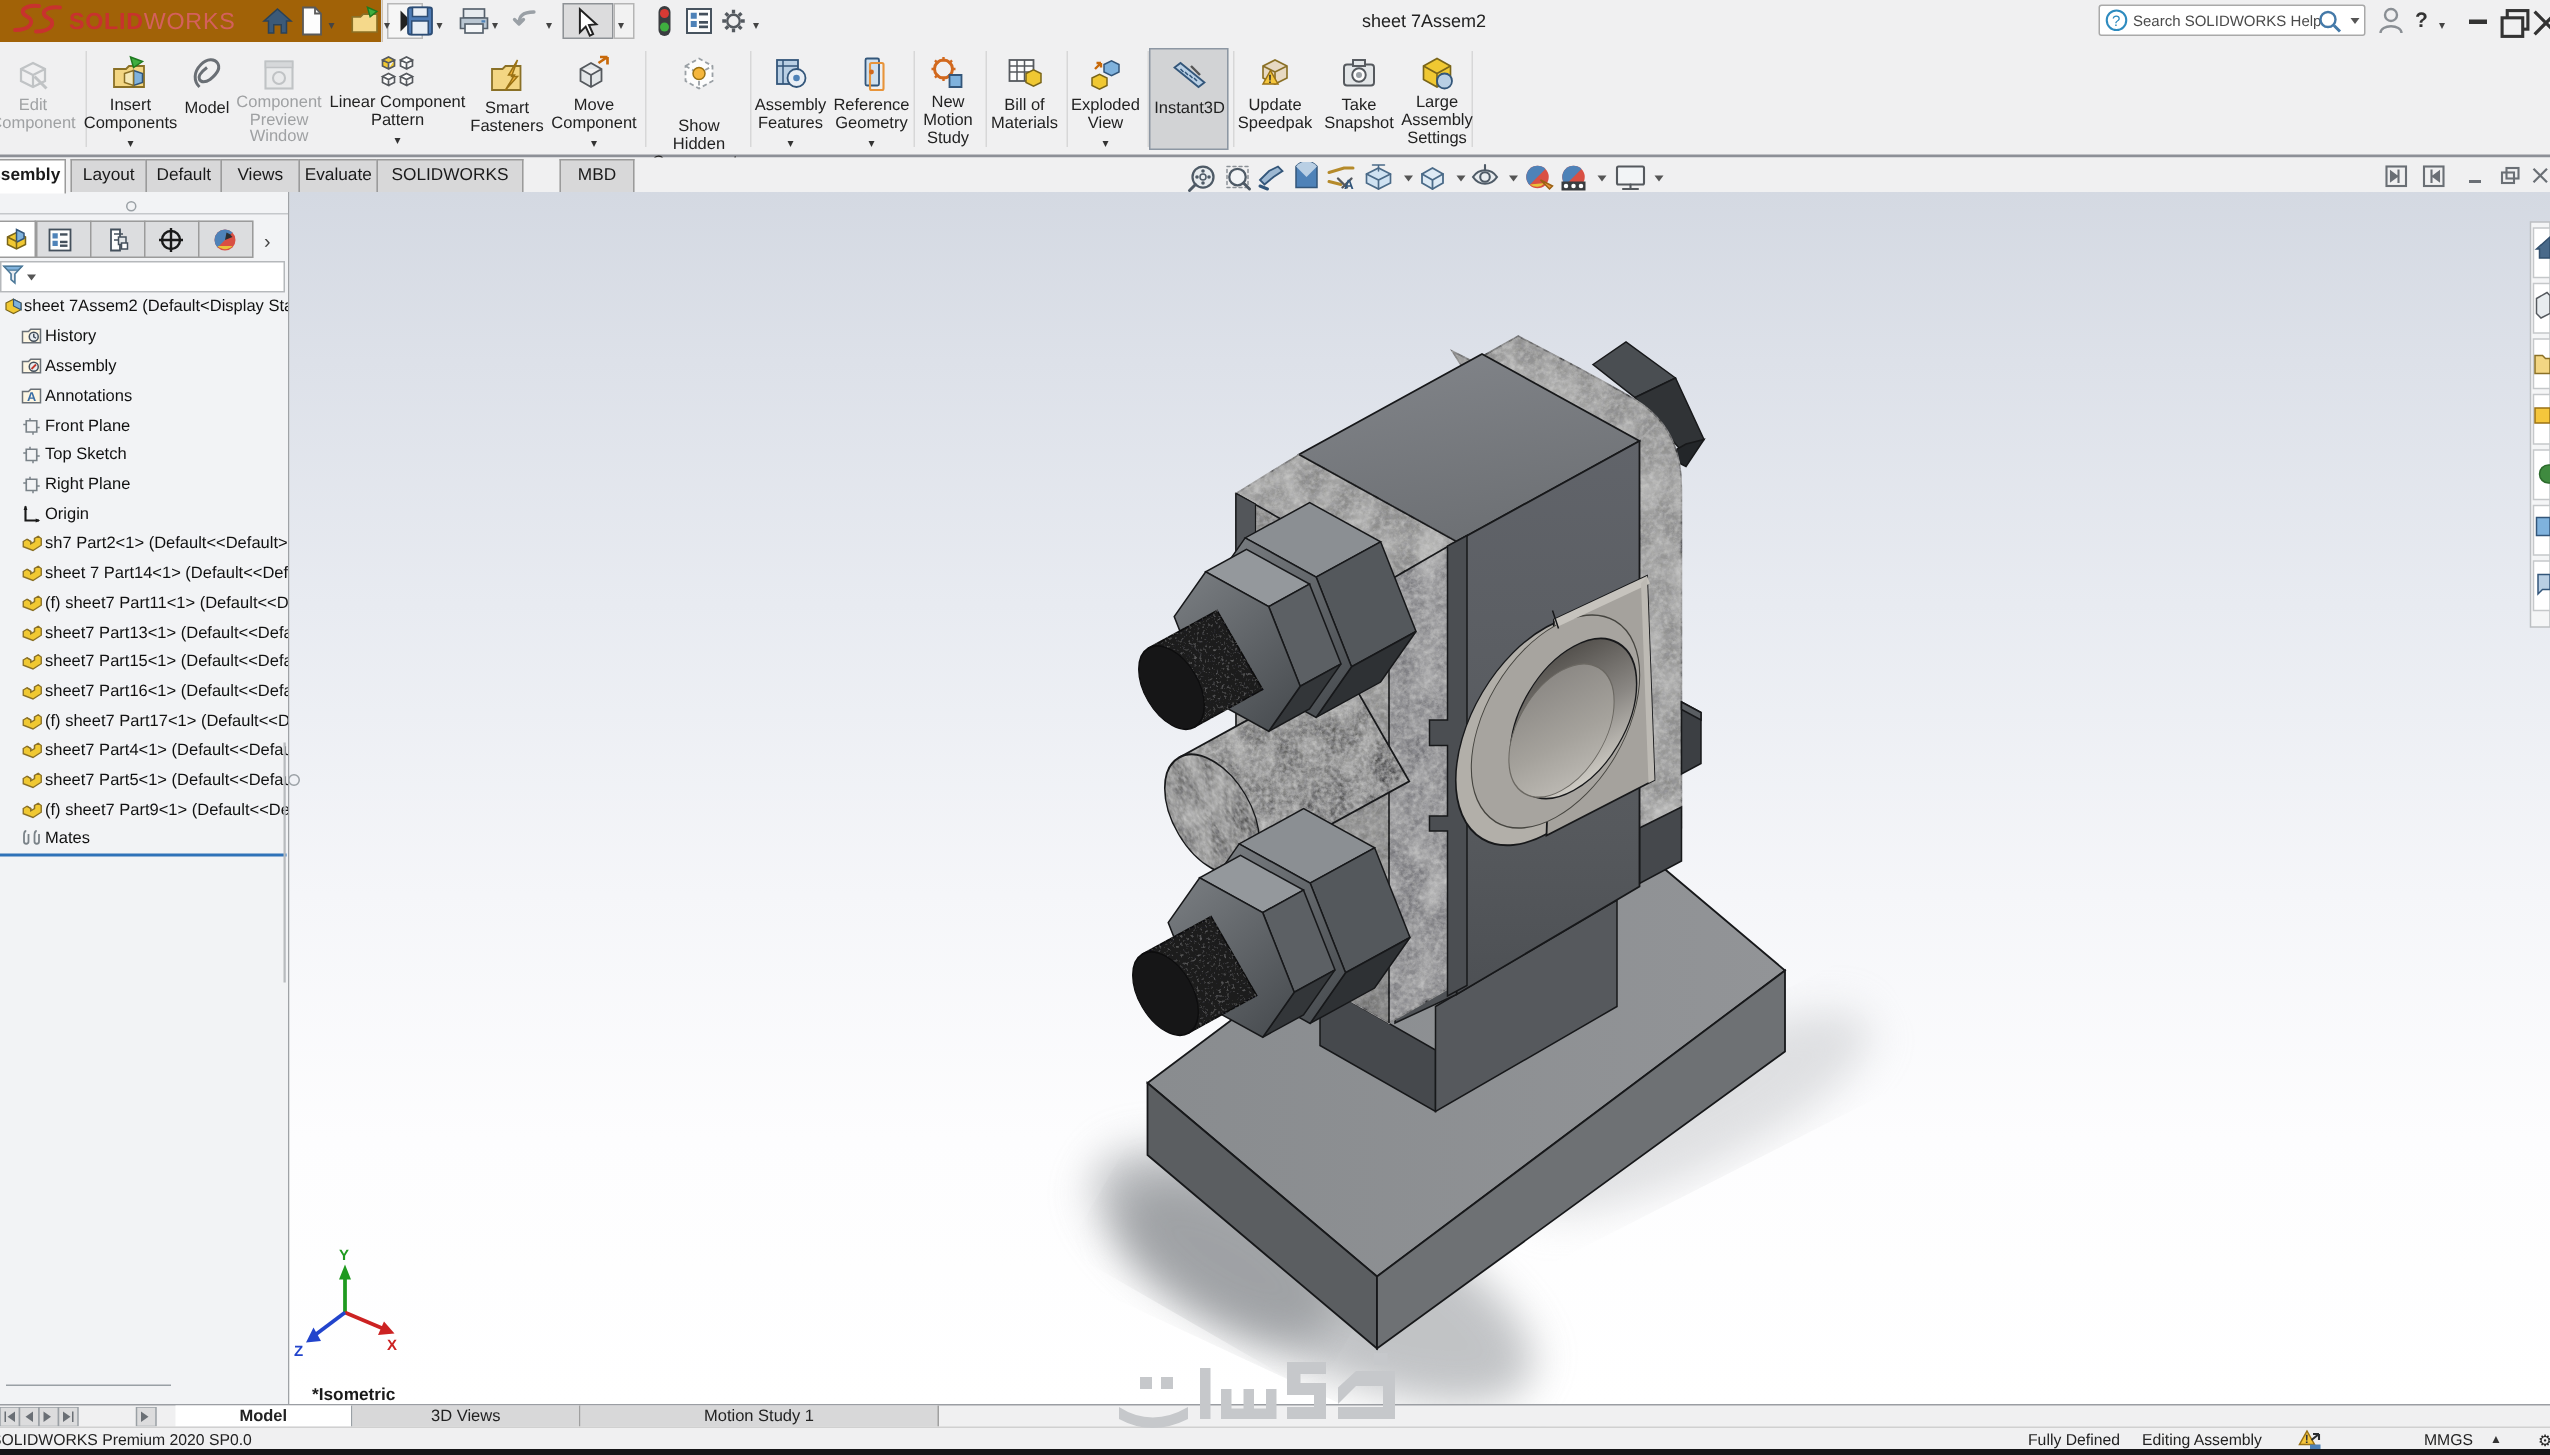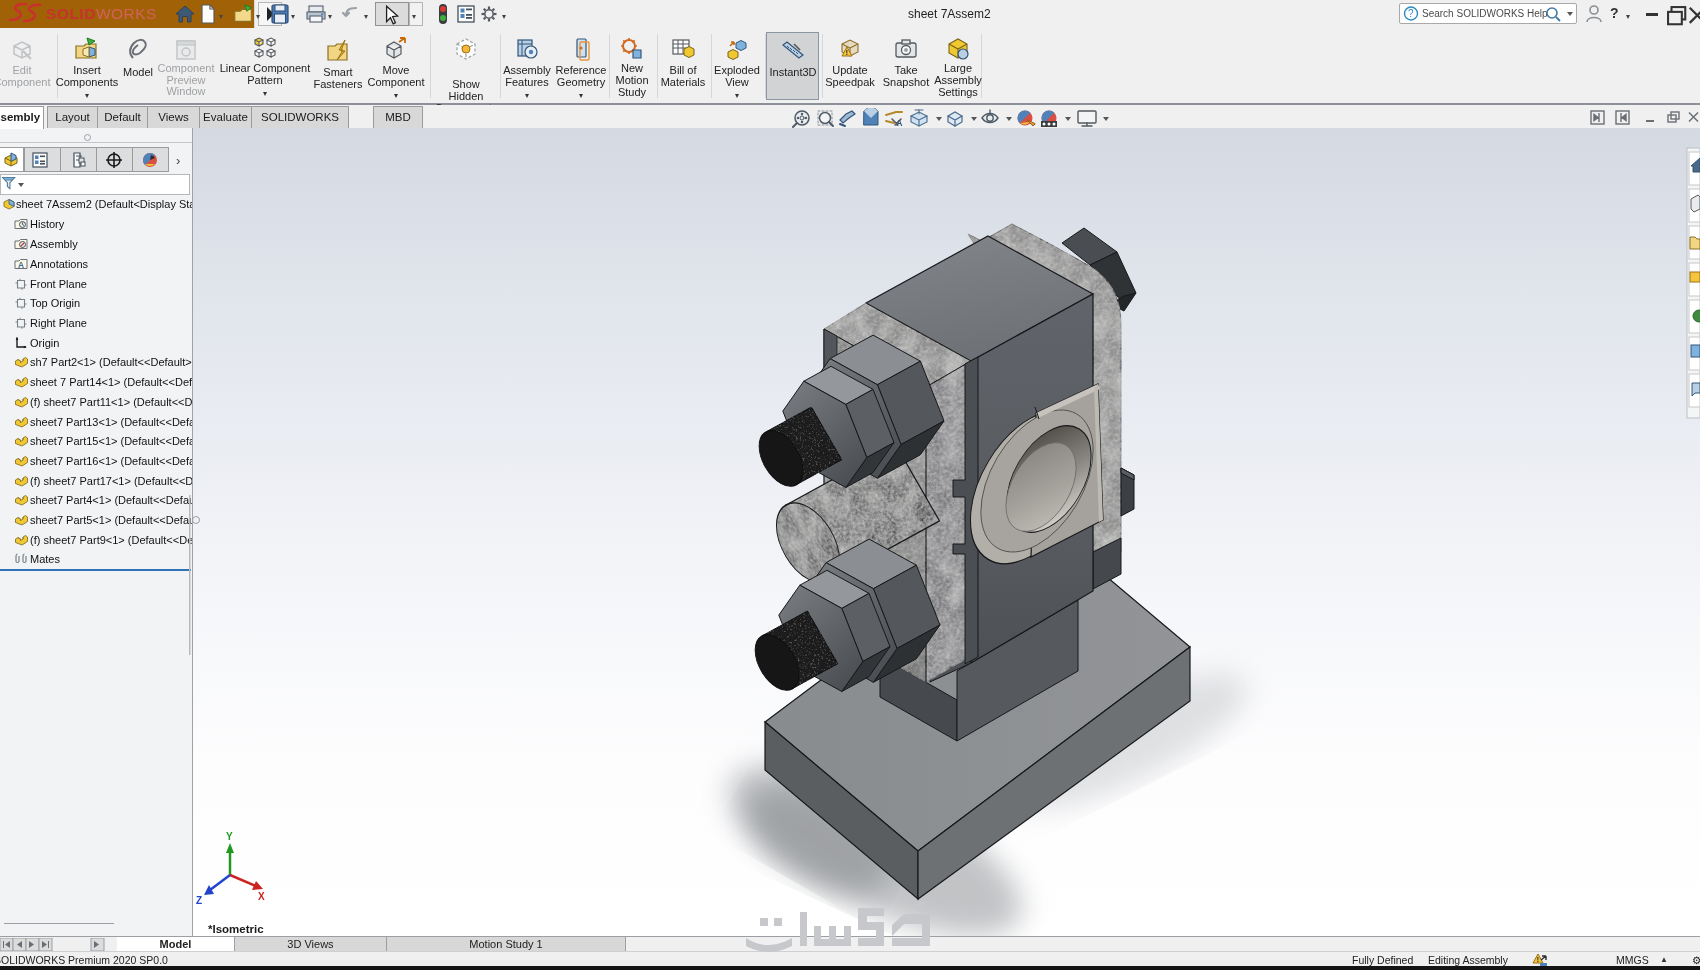--- a/index.html
+++ b/index.html
@@ -482,21 +482,21 @@
             <path d="M3.5 3.5 L10.5 3.5 L10.5 11 L3.5 11 Z" fill="none" stroke="#7a8288" stroke-width="1.1"></path>
             <path d="M3.5 6 L1.5 6 M12.5 8 L10.5 8 M6 3.5 L6 1.8 M8 11 L8 12.8" stroke="#7a8288" stroke-width="1"></path>
           </svg>
           <span style="position:absolute;left:30px">Front Plane</span>
         </div>
  <div class="trow" style="top:107px">
           <svg class="ticon" style="left:14px" viewBox="0 0 14 14">
             <path d="M3.5 3.5 L10.5 3.5 L10.5 11 L3.5 11 Z" fill="none" stroke="#7a8288" stroke-width="1.1"></path>
             <path d="M3.5 6 L1.5 6 M12.5 8 L10.5 8 M6 3.5 L6 1.8 M8 11 L8 12.8" stroke="#7a8288" stroke-width="1"></path>
           </svg>
-          <span style="position:absolute;left:30px">Top Origin</span>
+          <span style="position:absolute;left:30px">Top Sketch</span>
         </div>
  <div class="trow" style="top:127px">
           <svg class="ticon" style="left:14px" viewBox="0 0 14 14">
             <path d="M3.5 3.5 L10.5 3.5 L10.5 11 L3.5 11 Z" fill="none" stroke="#7a8288" stroke-width="1.1"></path>
             <path d="M3.5 6 L1.5 6 M12.5 8 L10.5 8 M6 3.5 L6 1.8 M8 11 L8 12.8" stroke="#7a8288" stroke-width="1"></path>
           </svg>
           <span style="position:absolute;left:30px">Right Plane</span>
         </div>
  <div class="trow" style="top:147px">
           <svg class="ticon" style="left:14px" viewBox="0 0 14 14">

